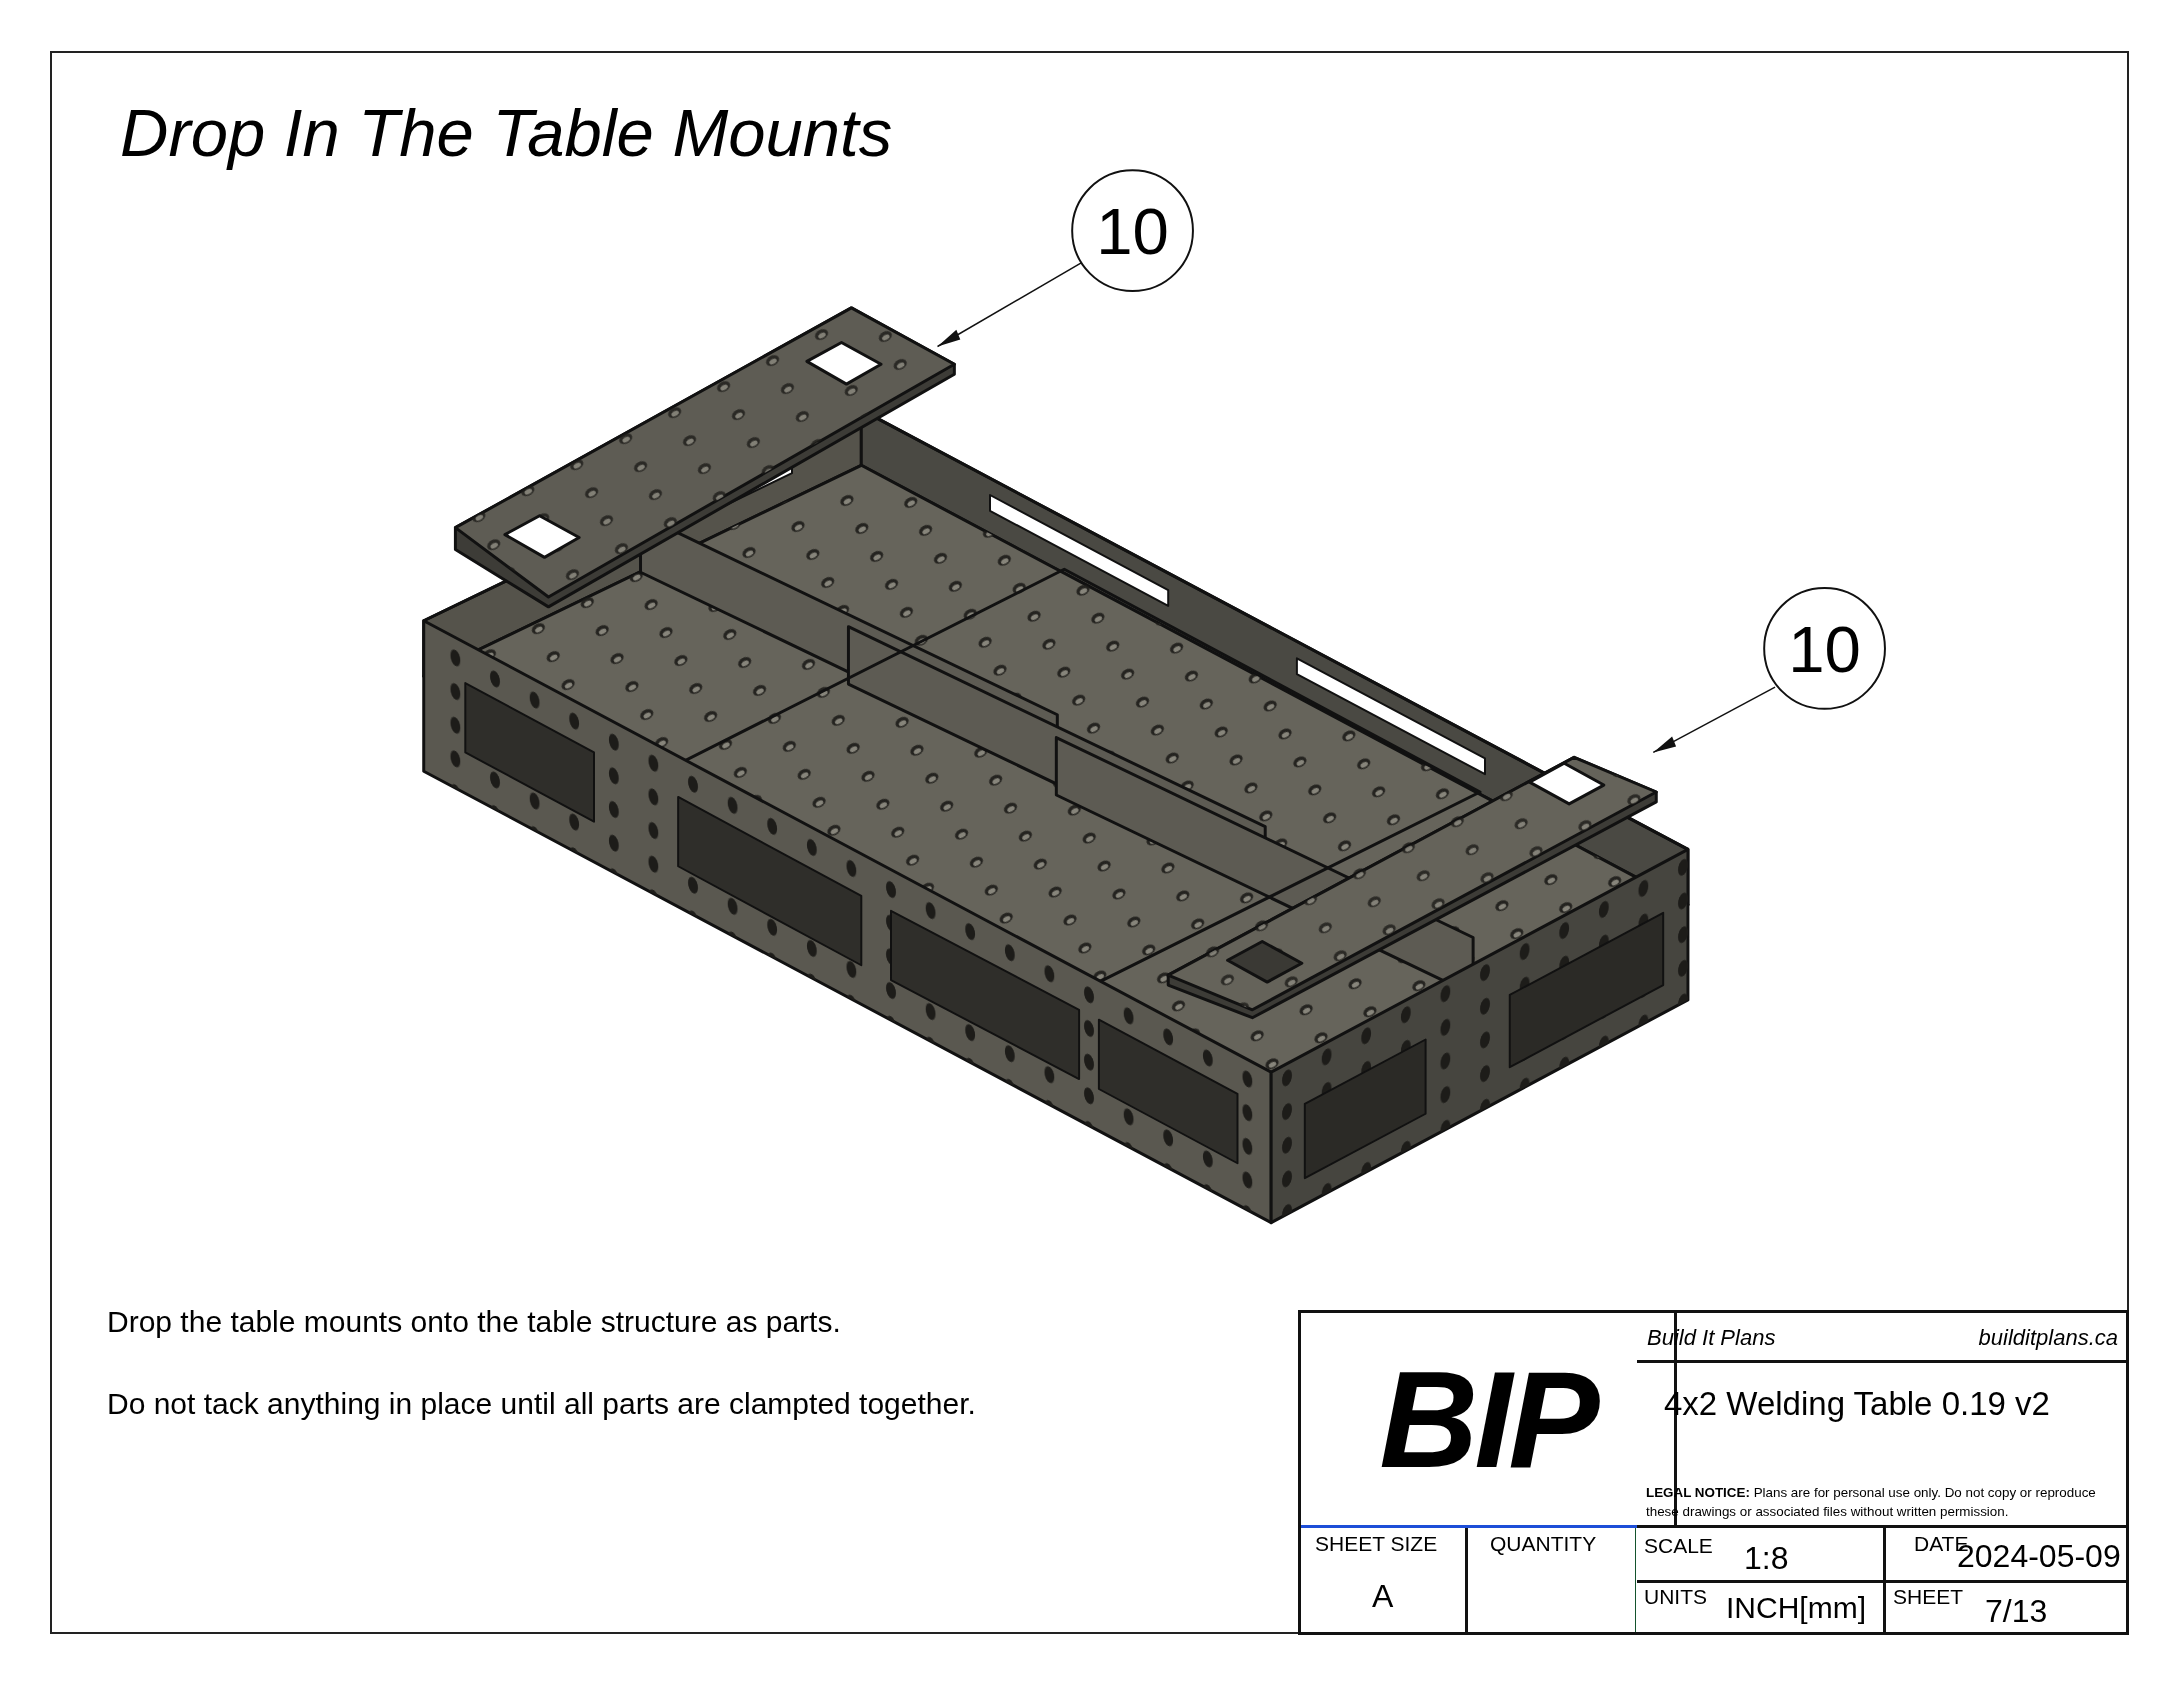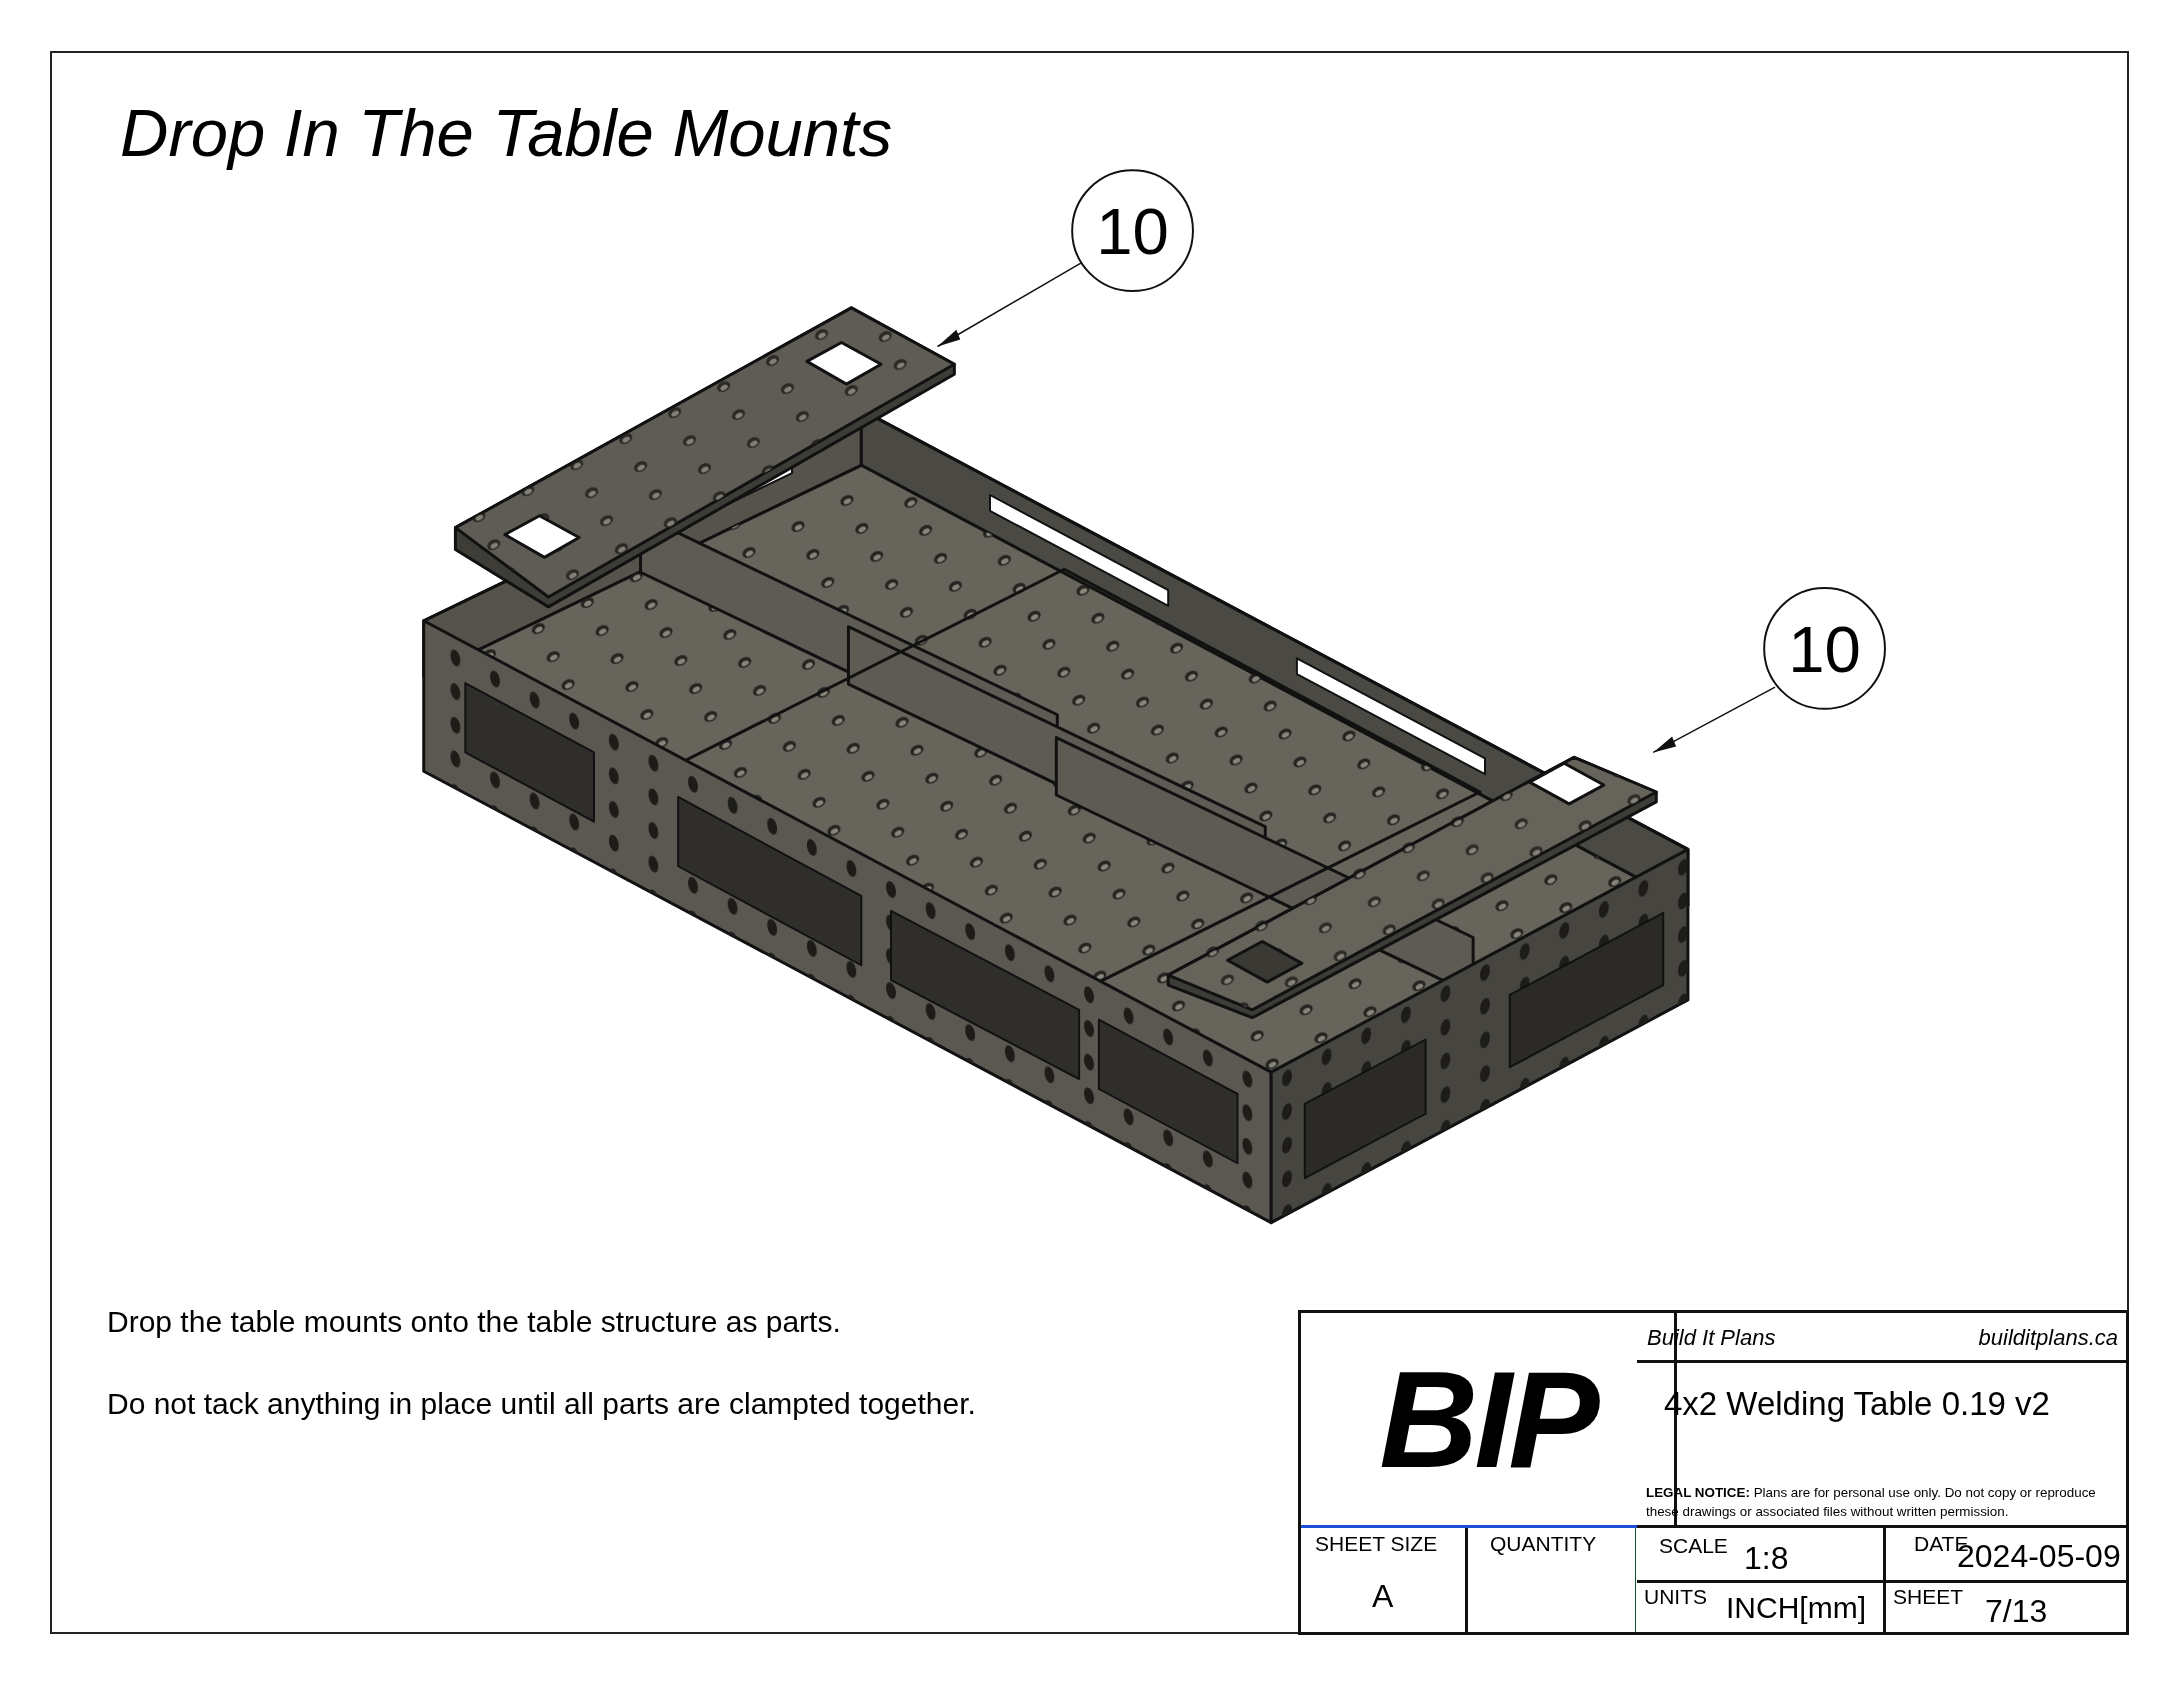--- a/index.html
+++ b/index.html
@@ -145,21 +145,21 @@
   </div>
   <div class="tb-cell tb-sheetsize">
     <div class="tb-label" style="left:14px;top:4px;">SHEET SIZE</div>
     <div class="tb-value" style="left:71px;top:50px;font-size:32px;">A</div>
   </div>
   <div class="tb-cell tb-quantity">
     <div class="tb-label" style="left:22px;top:4px;">QUANTITY</div>
     <div class="tb-value" style="left:59px;top:50px;font-size:32px;"></div>
   </div>
   <div class="tb-cell tb-scale">
-    <div class="tb-label" style="left:22px;top:6px;">SCALE</div>
+    <div class="tb-label" style="left:7px;top:6px;">SCALE</div>
     <div class="tb-value" style="left:107px;top:12px;font-size:32px;">1:8</div>
   </div>
   <div class="tb-cell tb-date">
     <div class="tb-label" style="left:7px;top:4px;margin-left:21px;">DATE</div>
     <div class="tb-value" style="left:71px;top:10px;font-size:32px;">2024-05-09</div>
   </div>
   <div class="tb-cell tb-units">
     <div class="tb-label" style="left:7px;top:2px;">UNITS</div>
     <div class="tb-value" style="left:89px;top:8px;font-size:30px;">INCH[mm]</div>
   </div>

